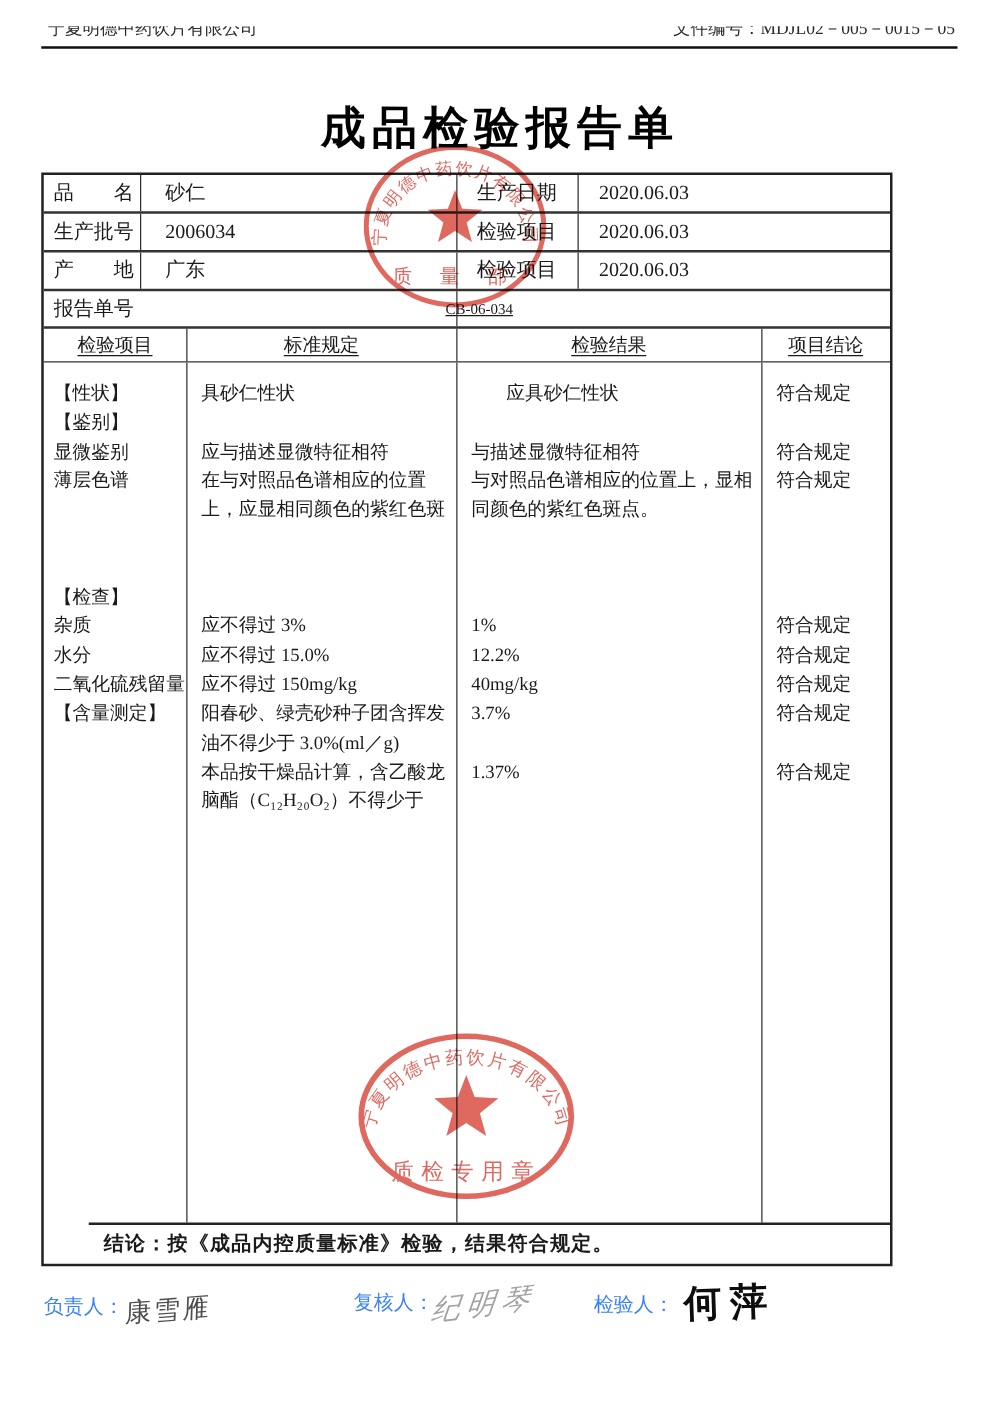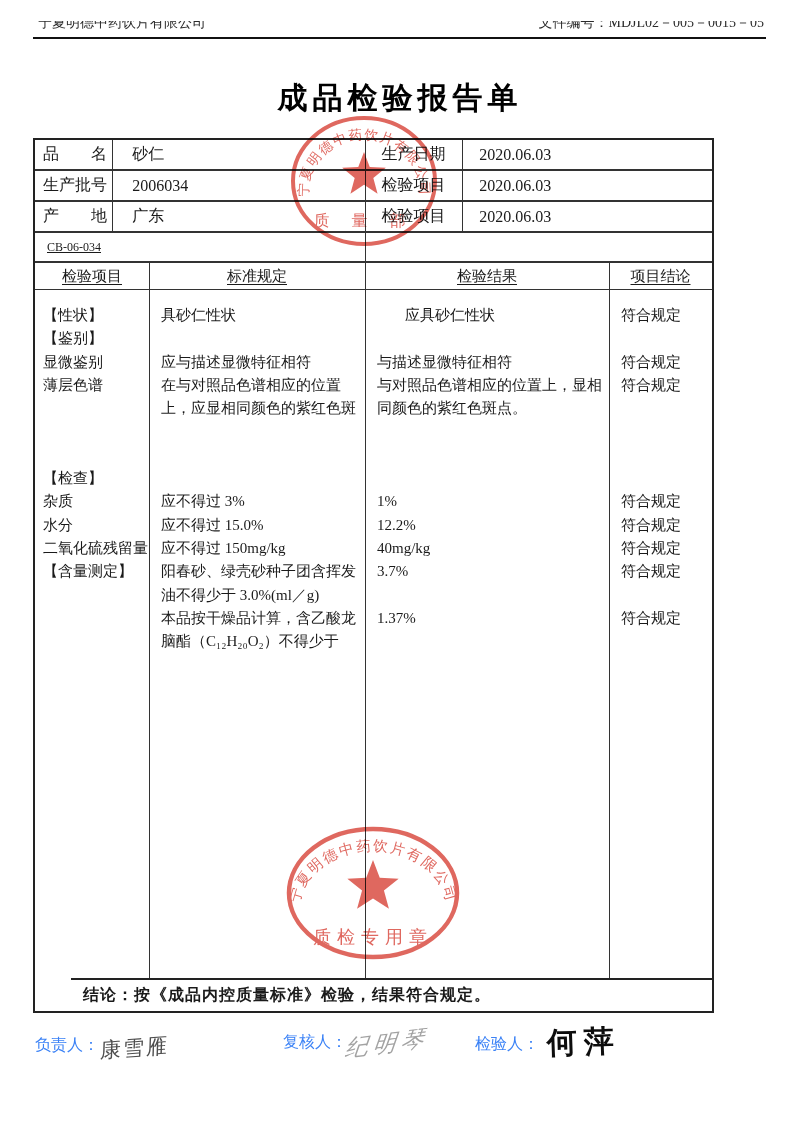--- a/index.html
+++ b/index.html
@@ -8,21 +8,21 @@
     position:relative; width:800px; height:1131px; background:#ffffff;
     font-family:"Liberation Serif","DejaVu Serif",serif; color:#1a1a1a;
     overflow:hidden;
   }
   
   .page-header-clip { position:absolute; top:21px; left:0; width:800px; height:16px; overflow:hidden; }
   .page-header-inner { position:relative; margin-top:-7px; display:flex; justify-content:space-between; padding:0 36px 0 38px; font-size:14px; color:#2a2a2a; }
   .hrule { position:absolute; left:33px; top:37px; width:733px; height:2px; background:#111; }
   
   .doc-title { position:absolute; top:78px; left:0; width:800px; text-align:center;
-    font-size:30px; font-weight:bold; letter-spacing:5px; color:#000; }
+    font-size:36px; font-weight:bold; letter-spacing:5px; color:#000; }
   
   .doc-table { position:absolute; left:33px; top:138px; width:681px; border:2px solid #222; background:transparent; }
   .t-row { display:flex; border-bottom:2px solid #333; height:31px; align-items:center;gap:15px; }
   .t-row .cell { height:100%; display:flex; align-items:center; font-size:16px; }
   .i-c1 { width:77px;  padding-left:8px; }
   .i-c2 { width:253px; padding-left:10px; }
   .i-c3 { width:97px;  padding-left:8px; }
   .i-c4 { width:250px; }
   .rep-row { display:flex; border-bottom:2px solid #333; height:30px; align-items:center; }
   .r-c1 { width:330px; padding-left:8px; font-size:16px; }
@@ -96,20 +96,21 @@
     <div class="vline vl2"></div>
     <div class="vline" style="left:427px;"></div>
     <div class="cell i-c1">产　　地</div>
     <div class="cell i-c2">广东</div>
     <div class="cell i-c3">检验项目</div>
     <div class="cell i-c4">2020.06.03</div>
   </div>
 
   <div class="rep-row" style="position:relative;">
     <div class="vline vl2"></div>
+    <div class="r-c1">报告单号</div>
     <div class="r-c2">CB-06-034</div>
   </div>
 
   <div class="head-row" style="position:relative;">
     <div class="vline vl1"></div>
     <div class="vline vl2"></div>
     <div class="vline vl3"></div>
     <div class="h-c h-c1">检验项目</div>
     <div class="h-c h-c2">标准规定</div>
     <div class="h-c h-c3">检验结果</div>

